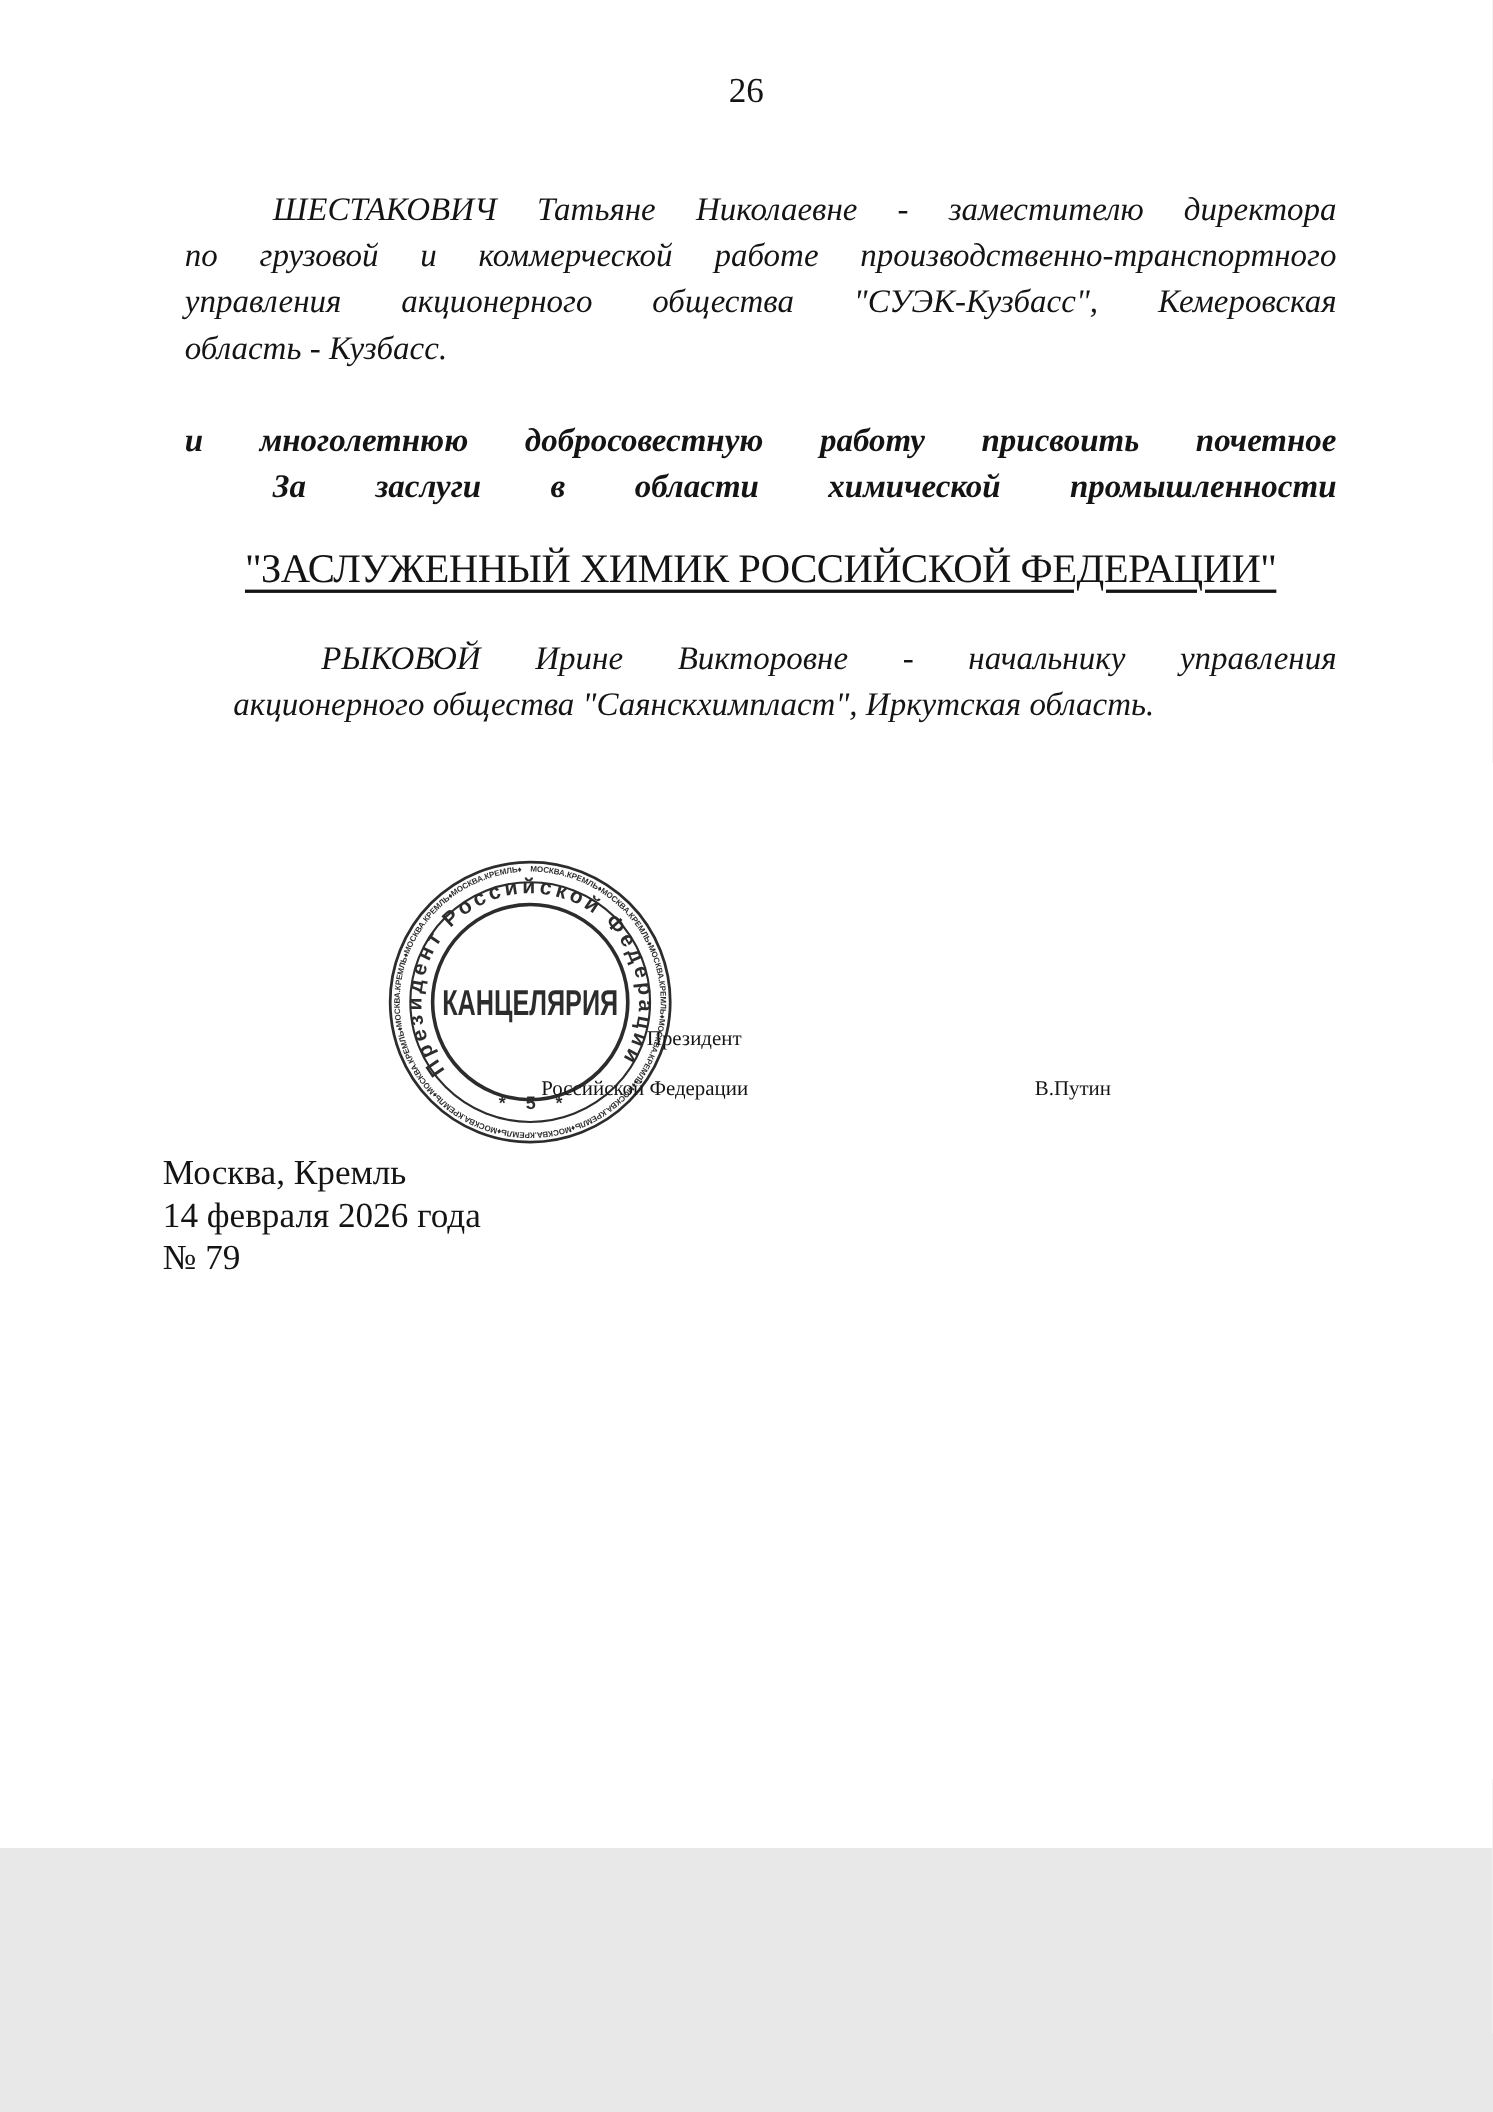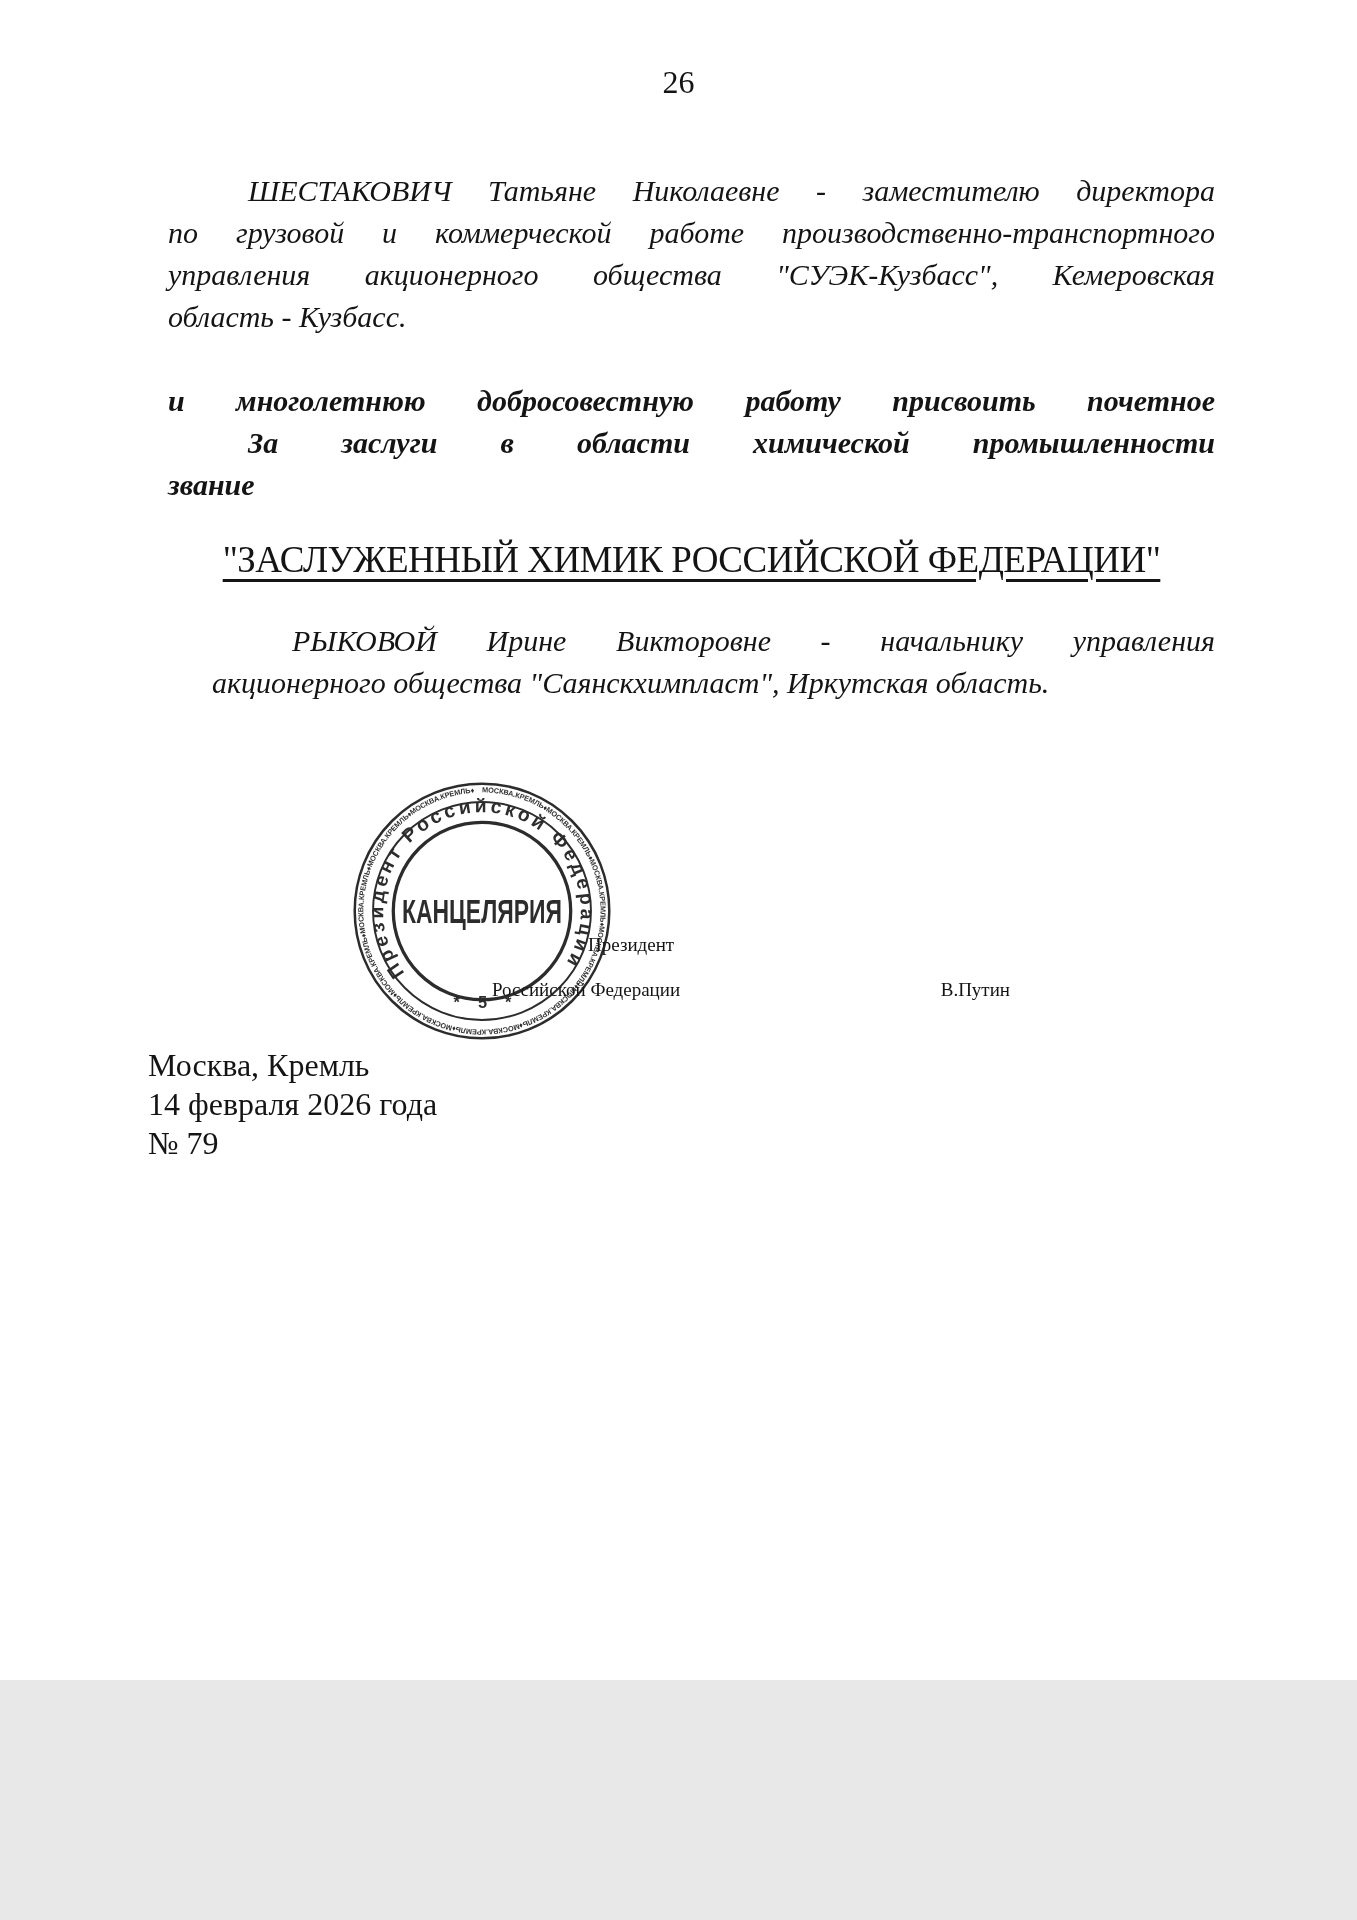--- a/index.html
+++ b/index.html
@@ -86,21 +86,20 @@
     <div>
       <div class="line j indent">ШЕСТАКОВИЧ Татьяне Николаевне - заместителю директора</div>
       <div class="line j">по грузовой и коммерческой работе производственно-транспортного</div>
       <div class="line j">управления акционерного общества "СУЭК-Кузбасс", Кемеровская</div>
       <div class="line">область - Кузбасс.</div>
     </div>
 
     <div class="para-merit">
       <div class="line j">и многолетнюю добросовестную работу присвоить почетное</div>
       <div class="line j indent">За заслуги в области химической промышленности</div>
-      <div class="line">звание</div>
     </div>
 
     <div class="honor-title">
       <span>"ЗАСЛУЖЕННЫЙ ХИМИК РОССИЙСКОЙ ФЕДЕРАЦИИ"</span>
     </div>
 
     <div class="para-rykova">
       <div class="line j indent">РЫКОВОЙ Ирине Викторовне - начальнику управления</div>
       <div class="line">акционерного общества "Саянскхимпласт", Иркутская область.</div>
     </div>

